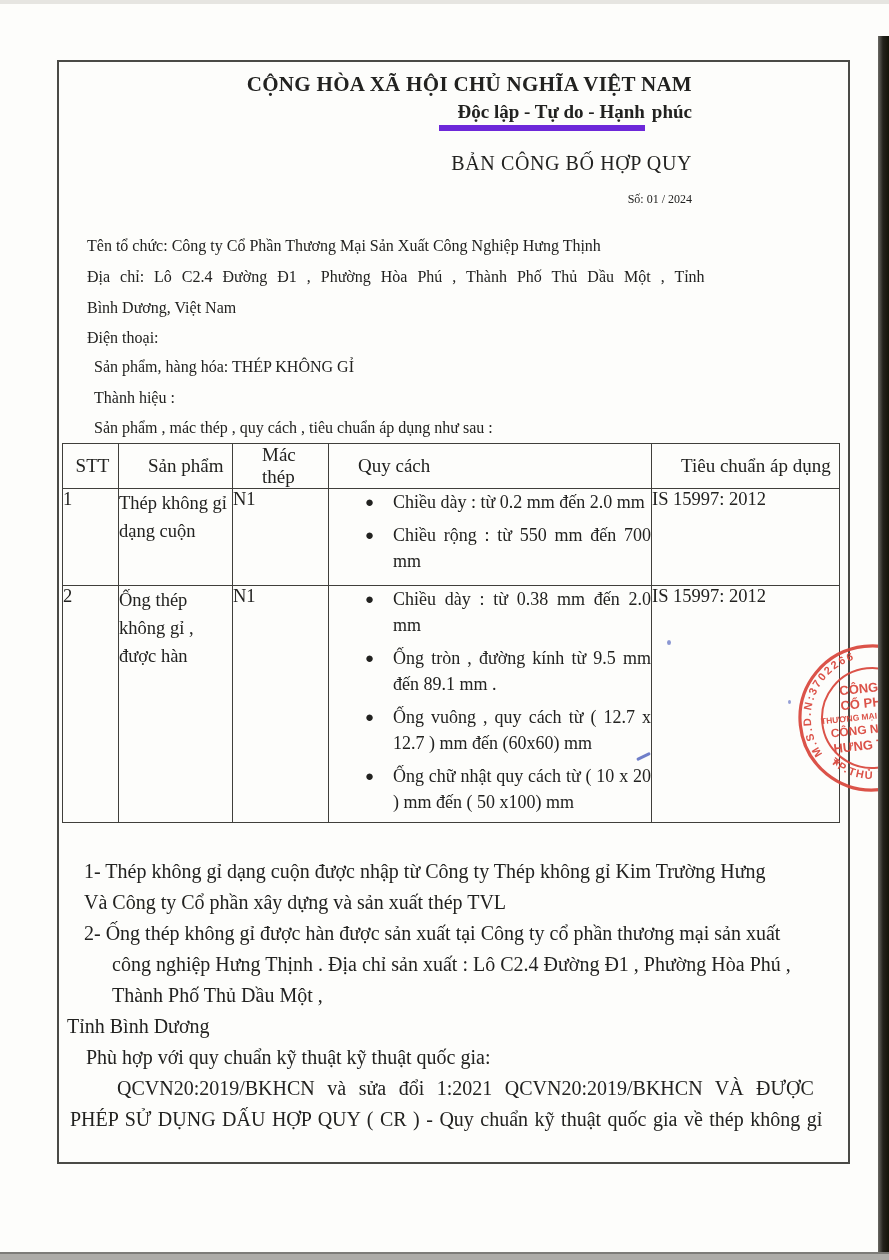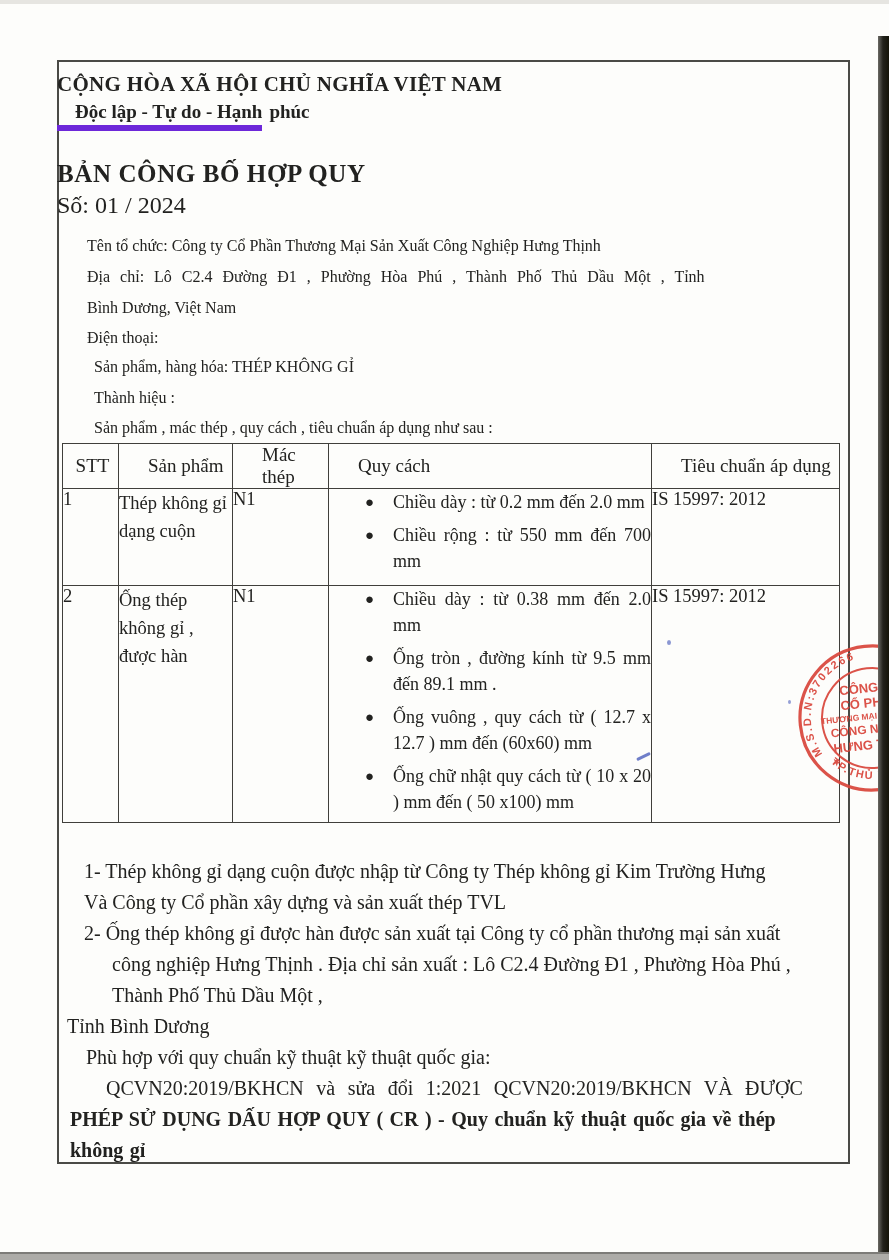--- a/index.html
+++ b/index.html
@@ -13,27 +13,27 @@
   }
   
   .scan-band-top{position:absolute;left:0;top:0;width:889px;height:4px;background:#e6e5e1;z-index:6;}
   .scan-band-right{position:absolute;left:878px;top:36px;width:11px;height:1218px;
     background:linear-gradient(to right,#6b6a64,#23221c 45%,#141308);z-index:6;}
   .scan-band-bottom{position:absolute;left:0;top:1252px;width:889px;height:8px;
     background:#adaca8;border-top:2px solid #7d7c78;z-index:6;}
   
   .doc-frame{position:absolute;left:57px;top:60px;width:789px;height:1100px;
     border:2px solid #4a4a46;z-index:1;}
-  .center-line{position:absolute;left:57px;width:635px;text-align:left;z-index:2;}
+  .center-line{position:absolute;left:57px;width:635px;text-align:right;z-index:2;}
   .nat-header{top:72px;font-size:21px;font-weight:bold;letter-spacing:.3px;}
   .nat-motto{top:101px;font-size:19px;font-weight:bold;}
   .motto-underlined{display:inline-block;border-bottom:6px solid #6d28d9;padding:0 0 2px 18px;}
   .motto-rest{margin-left:7px;}
-  .doc-title{top:160px;font-size:25px;font-weight:bold;letter-spacing:.6px;}
-  .doc-number{top:192px;font-size:24px;}
+  .doc-title{top:152px;font-size:20px;font-weight:normal;letter-spacing:.6px;}
+  .doc-number{top:192px;font-size:12px;}
   .para{position:absolute;z-index:2;font-size:16px;line-height:31px;}
   .p-ten{left:87px;top:230px;width:735px;}
   .p-diachi{left:87px;top:261px;width:735px;}
   .p-diachi .l1{word-spacing:6px;display:block;}
   .p-dienthoai{left:87px;top:322px;}
   .p-sanpham{left:94px;top:351px;}
   .p-nhanhieu{left:94px;top:382px;}
   .p-intro{left:94px;top:412px;}
   .bold{font-weight:normal;}
   
@@ -52,22 +52,22 @@
   td.c-tc{padding:13px 4px 0 12px;}
   .bullet-item{display:flex;margin:0 0 7px 36px;}
   .bullet-glyph{width:28px;flex:0 0 28px;font-size:15px;line-height:26px;}
   .bullet-text{flex:1;text-align:justify;line-height:26px;font-size:18px;}
   
   .notes{position:absolute;left:84px;top:856px;width:740px;z-index:2;font-size:20px;line-height:31px;}
   .notes .line{display:block;}
   .n2-cont{margin-left:28px;}
   .n-tinh{margin-left:-17px;}
   .n-phuhop{margin-left:2px;}
-  .n5-l1{margin-left:22px;word-spacing:7.5px;}
-  .n5-l2{margin-left:-14px;word-spacing:1.5px;font-weight:bold;}
+  .n5-l1{margin-left:33px;word-spacing:7.5px;}
+  .n5-l2{margin-left:-14px;word-spacing:1.5px;}
   
   .stamp{position:absolute;left:796px;top:642px;z-index:4;opacity:.92;}
   
   .pen-slash{position:absolute;left:636px;top:755px;width:15px;height:3px;background:#4054b8;
     transform:rotate(-26deg);border-radius:2px;opacity:.75;z-index:3;}
   .pen-dot{position:absolute;left:667px;top:640px;width:4px;height:5px;background:#4054b8;
     border-radius:50%;opacity:.6;z-index:3;}
   .pen-dot2{position:absolute;left:788px;top:700px;width:3px;height:4px;background:#4054b8;
     border-radius:50%;opacity:.55;z-index:3;}
 </style>

